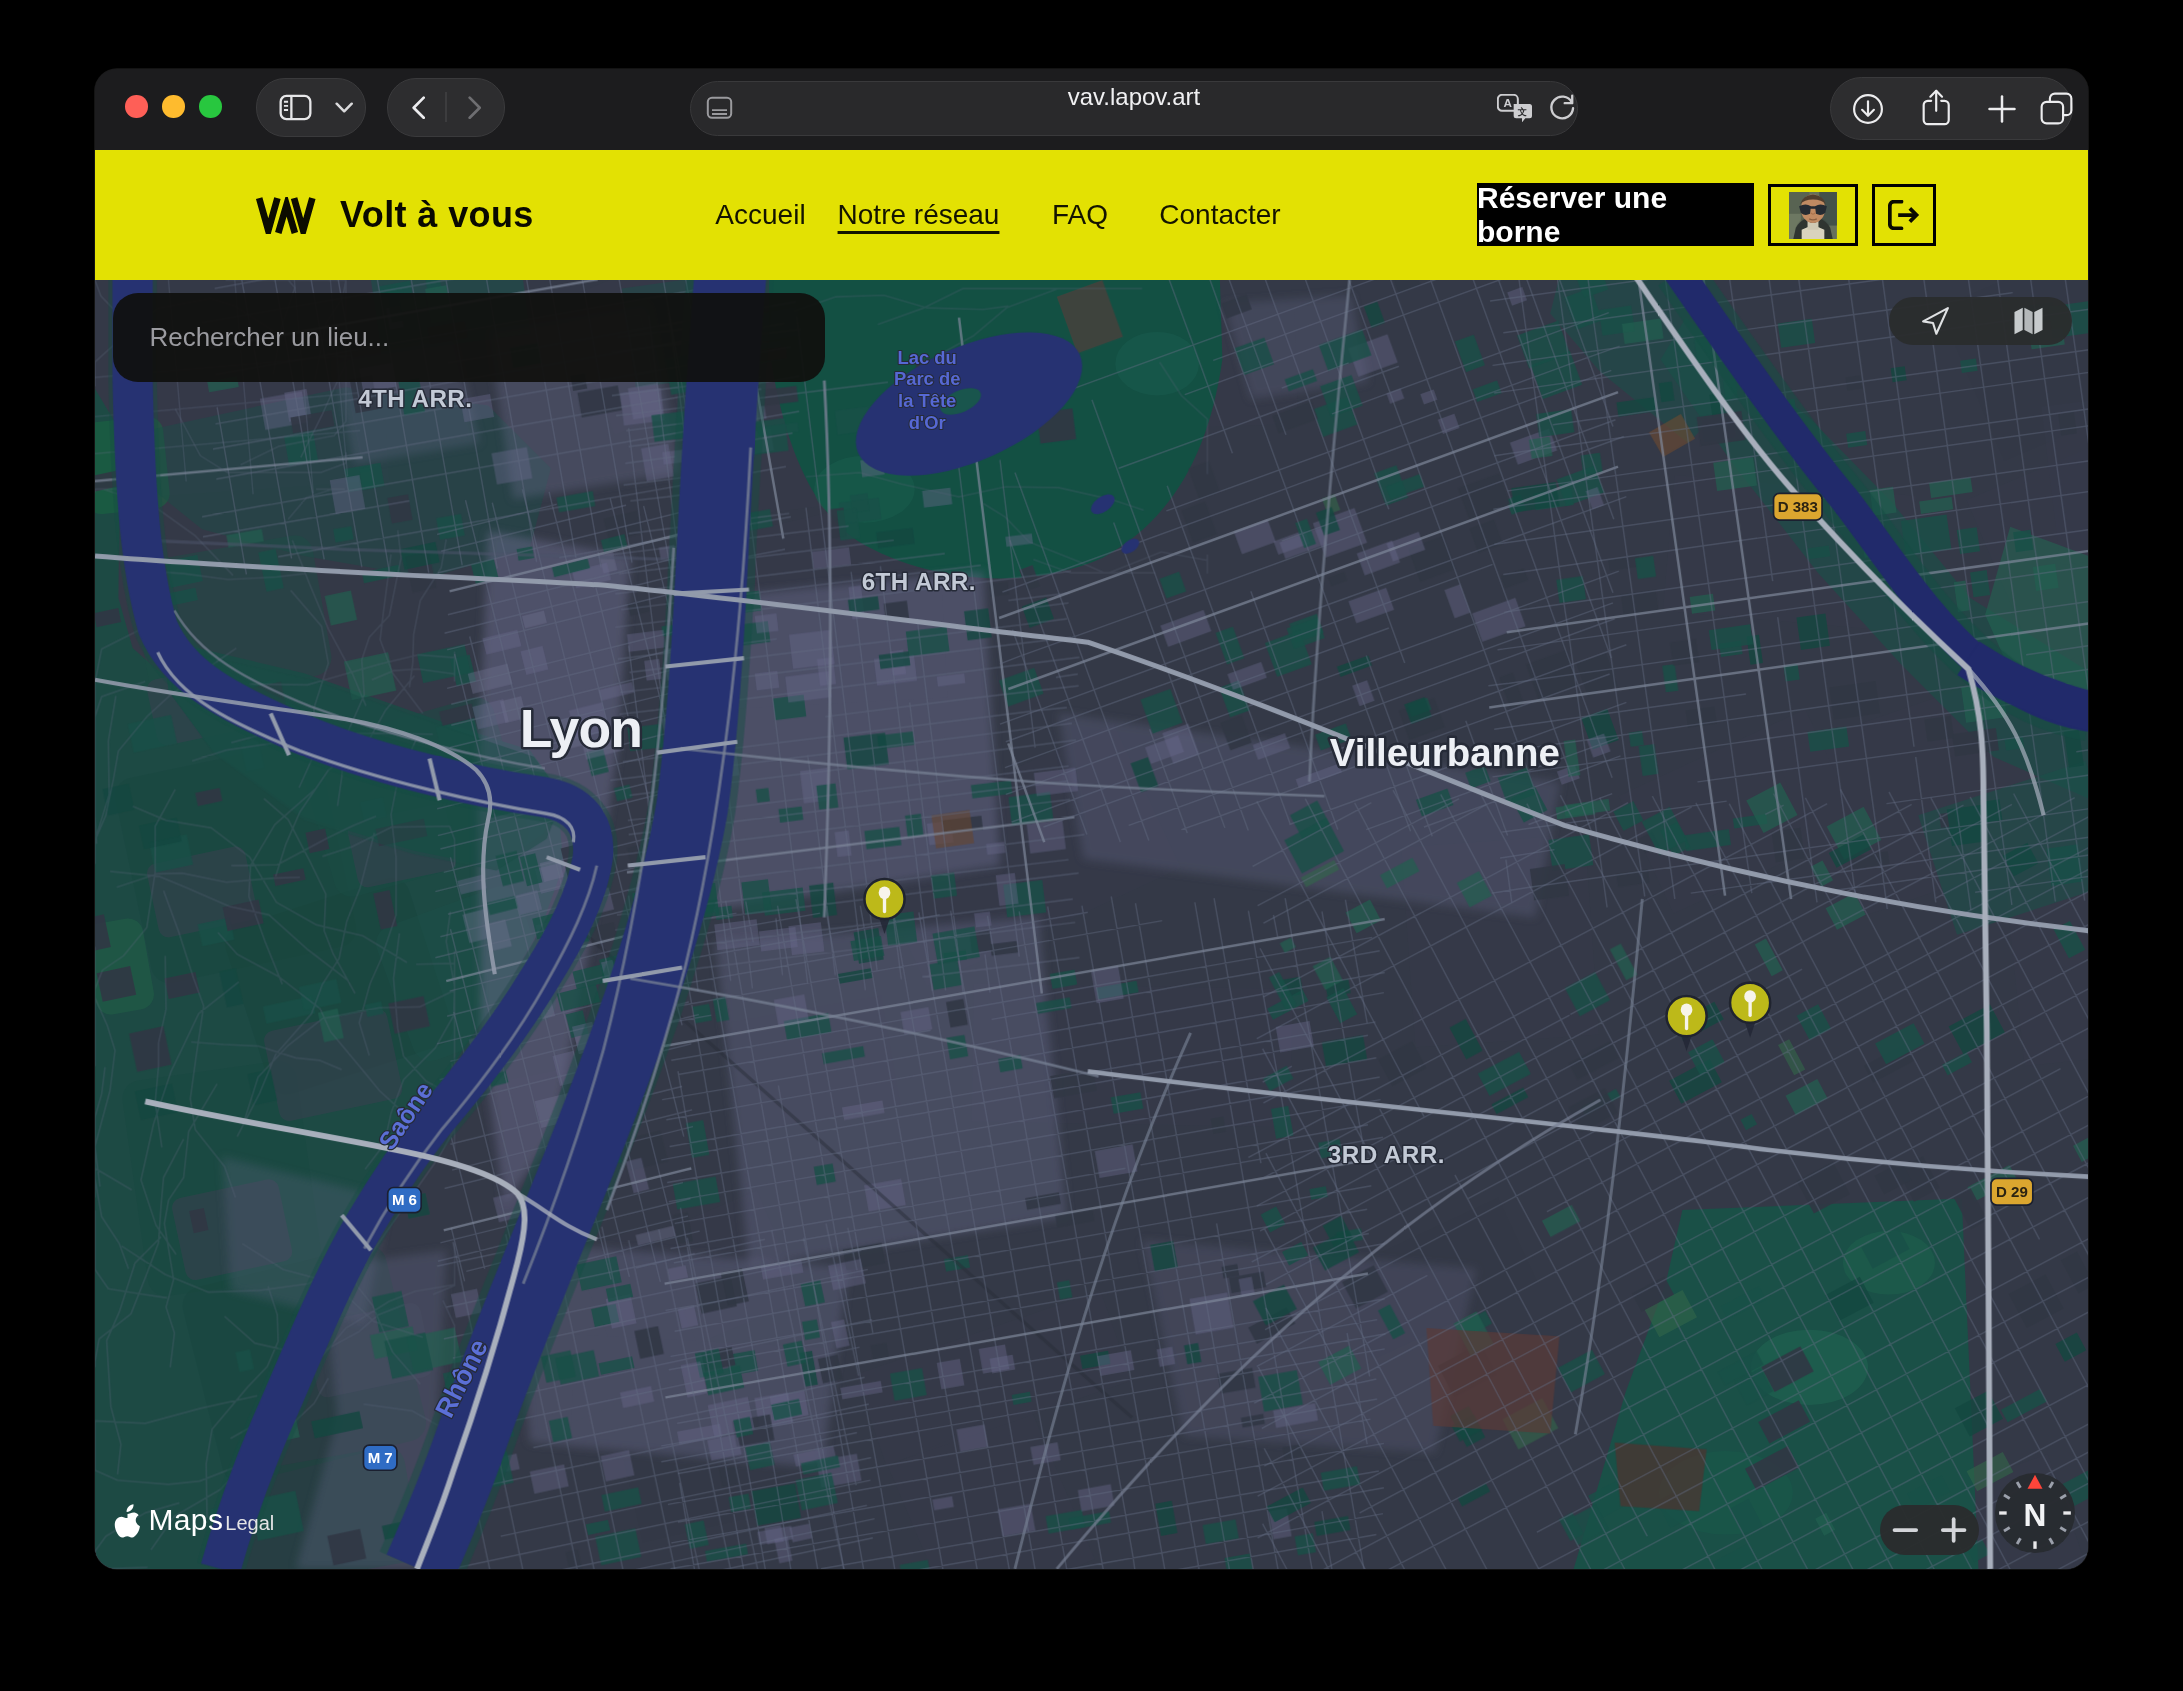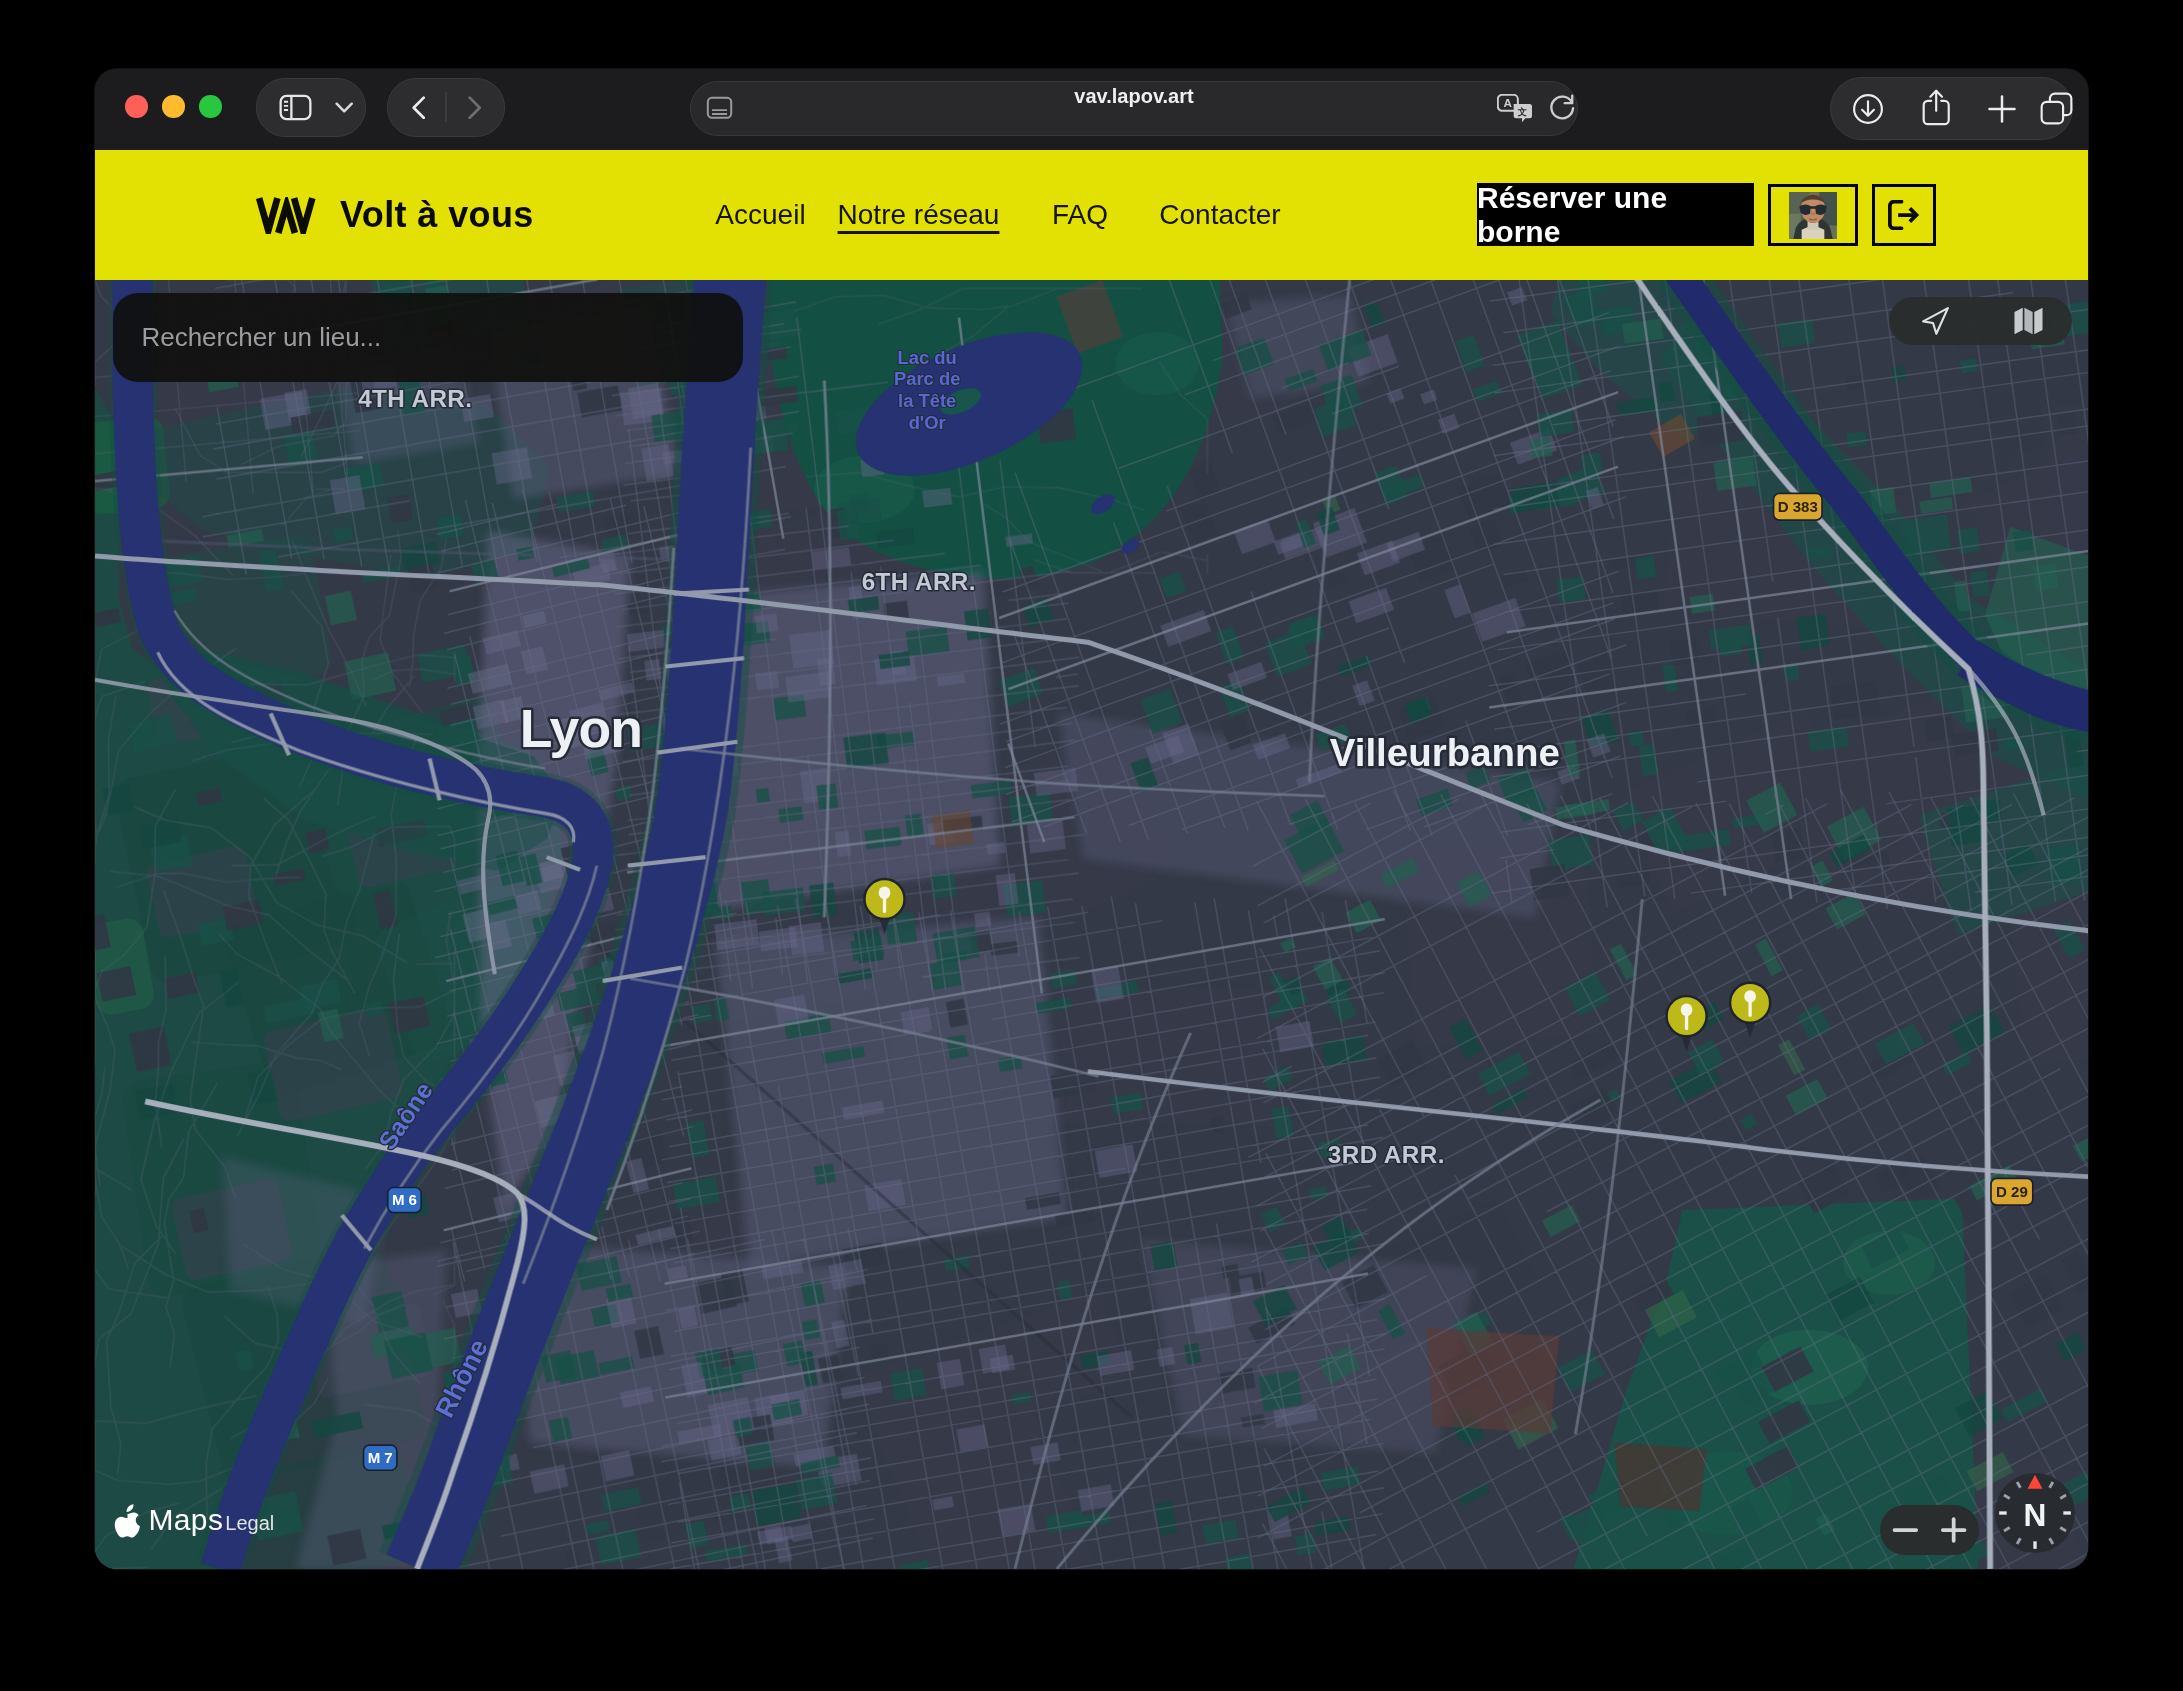--- a/index.html
+++ b/index.html
@@ -1,30 +1,30 @@
 <!DOCTYPE html>
 <html style="font-size:13.4px"><head><meta charset="utf-8"><style>
 *{margin:0;padding:0;box-sizing:border-box}
 html,body{width:2183px;height:1691px;background:#000;font-family:"Liberation Sans",sans-serif;overflow:hidden}
 .win{position:absolute;left:95px;top:69px;width:1993px;height:1500px;border-radius:22px;background:#1d1d1f;overflow:hidden;box-shadow:0 0 0 0.8px rgba(255,255,255,0.10)}
 .tbar{position:absolute;left:0;top:0;width:100%;height:81px;background:#1c1c1e}
 .dot{position:absolute;top:26px;width:22.6px;height:22.6px;border-radius:50%}
 .pill{position:absolute;background:#2d2d2f;border:0.8px solid #3a3a3c;border-radius:29px}
 .ibx{position:absolute;display:flex;align-items:center;justify-content:center}
 .urlbar{position:absolute;left:595px;top:11.7px;width:888px;height:55px;background:#29292b;border:0.8px solid #39393b;border-radius:28px}
-.urltxt{position:absolute;left:0;right:0;top:0;height:55px;line-height:55px;text-align:center;color:#f0f0f2;font-size:20px;font-weight:700}
+.urltxt{position:absolute;left:0;right:0;top:0;height:55px;line-height:55px;text-align:center;color:#f0f0f2;font-size:24px;font-weight:400}
 .hdr{position:absolute;left:0;top:81px;width:100%;height:130px;background:#e3e103}
 .brand{position:absolute;left:160px;top:0;height:130px;display:flex;align-items:center}
 .brandtxt{font-size:36px;font-weight:bold;color:#0a0a00;margin-left:21px;letter-spacing:0.4px}
 .nav{position:absolute;top:0;height:130px;font-size:28px;color:#141400;display:flex;align-items:center;justify-content:center}
 .rbtn{position:absolute;left:1382px;top:33px;width:277px;height:63px;background:#000;color:#fff;font-size:30px;font-weight:600;display:flex;align-items:center;justify-content:center}
 .avatar{position:absolute;left:1673px;top:34px;width:90px;height:62px;border:3.3px solid #000;display:flex;align-items:center;justify-content:center}
 .lgout{position:absolute;left:1777px;top:34px;width:64px;height:62px;border:3.3px solid #000;display:flex;align-items:center;justify-content:center}
 .map{position:absolute;left:0;top:211px;width:1993px;height:1289px;background:#3d4352}
-.search{position:absolute;left:18.4px;top:12.5px;width:630px;height:89px;border-radius:25px;background:rgba(16,16,14,0.93);color:#9b9ba0;font-size:26px;line-height:89px;padding-left:28px}
+.search{position:absolute;left:18.4px;top:12.5px;width:712px;height:89px;border-radius:25px;background:rgba(16,16,14,0.93);color:#9b9ba0;font-size:26px;line-height:89px;padding-left:36px}
 .ctrl{position:absolute;left:1794px;top:16.7px;width:183px;height:48px;border-radius:24px;background:rgba(42,44,45,0.95);display:flex;align-items:center}
 .zoomp{position:absolute;left:1785px;top:1225px;width:99px;height:50px;border-radius:25px;background:rgba(42,44,45,0.96)}
 .compass{position:absolute;left:1900px;top:1193px;width:80px;height:80px;border-radius:50%;background:rgba(40,43,49,0.97)}
 .mapslogo{position:absolute;left:18.4px;top:1223px;display:flex;align-items:baseline;color:#fff}
 </style></head><body>
 <div class="win">
   <div class="tbar">
     <div class="dot" style="left:30px;background:#fe5f57"></div>
     <div class="dot" style="left:67px;background:#febb2e"></div>
     <div class="dot" style="left:104px;background:#28c73f"></div>

